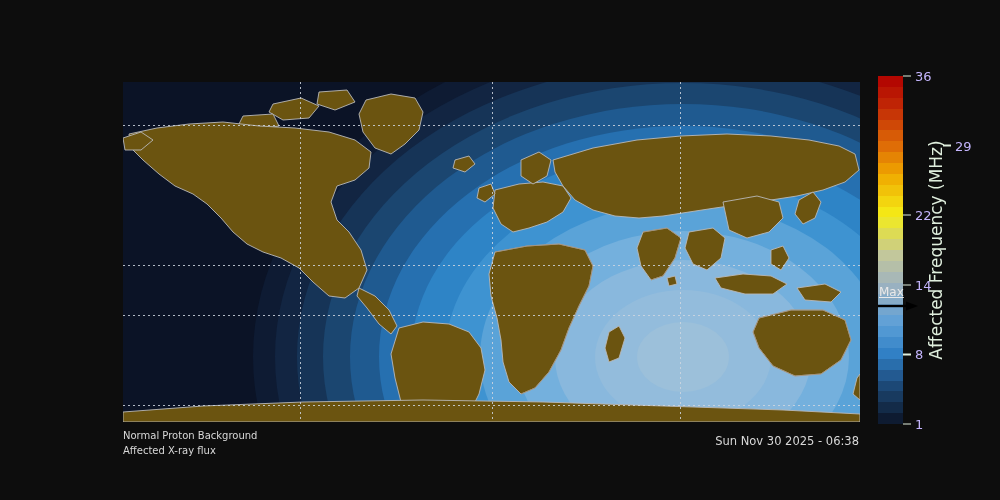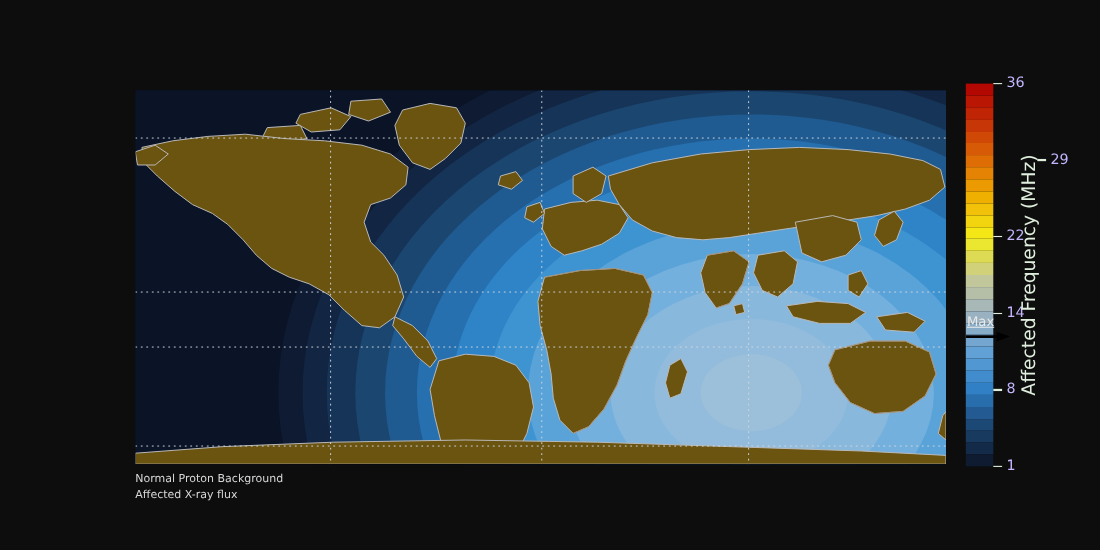--- a/index.html
+++ b/index.html
@@ -243,13 +243,14 @@
       <polygon points="28,1.5 40,6 28,10.5" fill="#000"></polygon>
     </svg>
   </div>
 
   <div id="cb-axis-label">
     <span>Affected Frequency (MHz)</span>
   </div>
 
   <div class="note" id="note1">Normal Proton Background</div>
   <div class="note" id="note2">Affected X-ray flux</div>
+  <div id="stamp">Sun Nov 30 2025 - 06:38</div>
 </div>
 
 </body></html>

